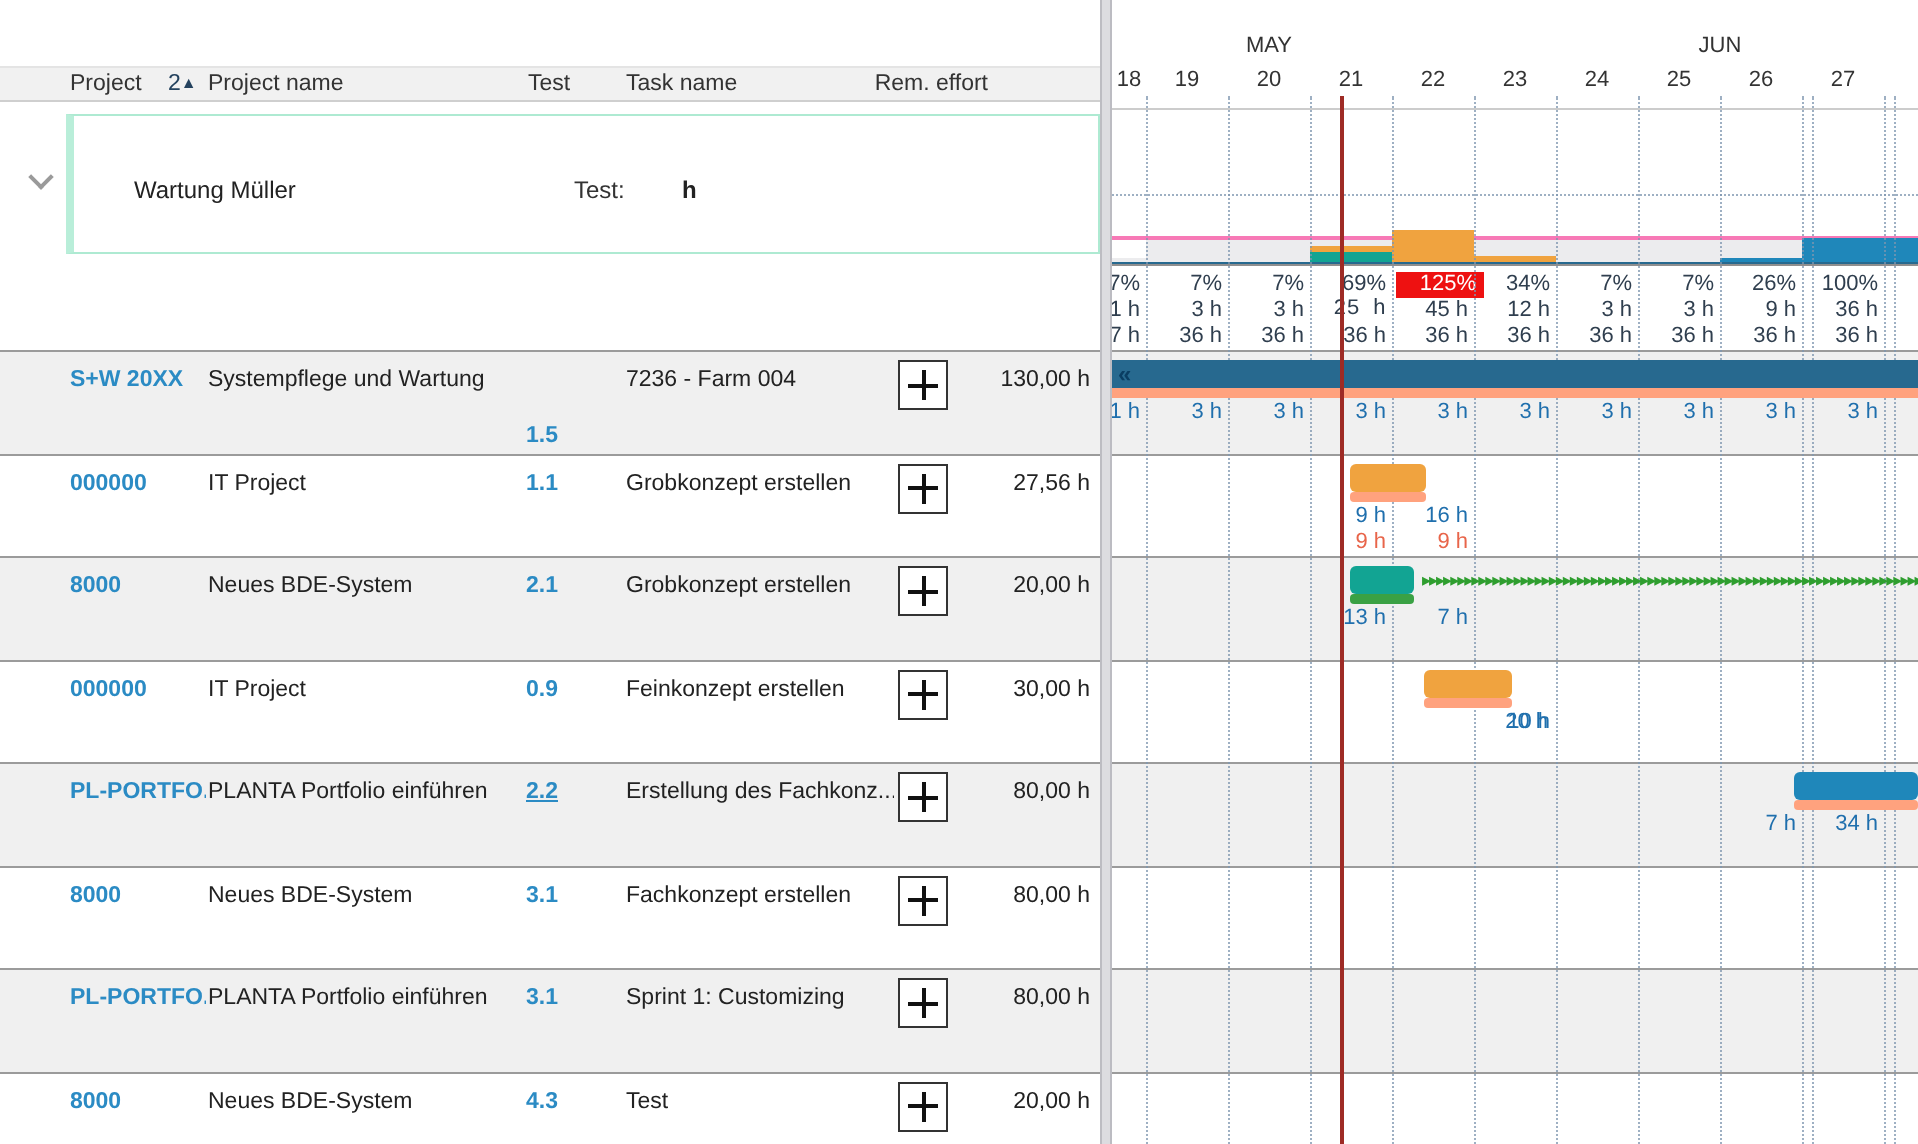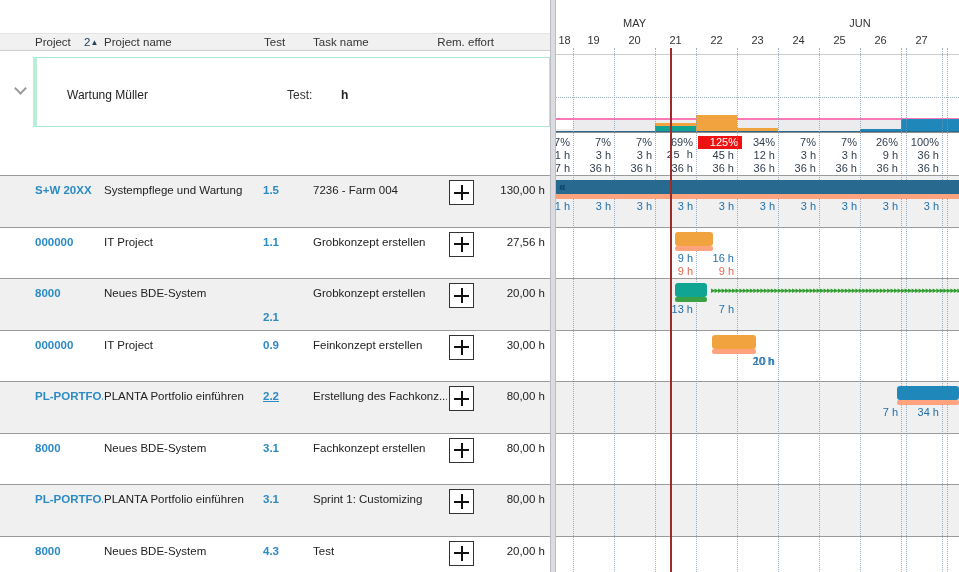--- a/index.html
+++ b/index.html
@@ -184,37 +184,37 @@
       <div class="vline" style="left: 304px;"></div>
       <div class="vline" style="left: 345px;"></div>
       <div class="vline" style="left: 386px;"></div>
       <div class="vline" style="left: 350px;"></div>
       <div class="vline" style="left: 391px;"></div>
     </div>
   <div id="rows">
       <div class="trow" style="top: 175px; background: rgb(240, 240, 240);">
         <div class="c c-project" style="color: rgb(43, 139, 196);">S+W 20XX</div>
         <div class="c c-pname">Systempflege und Wartung</div>
-        <div class="c c-task" style="color: rgb(43, 139, 196);">1.5</div>
+        <div class="c c-task" style="color: rgb(43, 139, 196); margin-top: 28px;">1.5</div>
         <div class="c c-tname">7236 - Farm 004</div>
         <div class="plusbtn"></div>
         <div class="c c-effort">130,00 h</div>
       </div>
       <div class="trow" style="top: 226.5px; background: rgb(255, 255, 255);">
         <div class="c c-project" style="color: rgb(43, 139, 196);">000000</div>
         <div class="c c-pname">IT Project</div>
         <div class="c c-task" style="color: rgb(43, 139, 196);">1.1</div>
         <div class="c c-tname">Grobkonzept erstellen</div>
         <div class="plusbtn"></div>
         <div class="c c-effort">27,56 h</div>
       </div>
       <div class="trow" style="top: 278px; background: rgb(240, 240, 240);">
         <div class="c c-project" style="color: rgb(43, 139, 196);">8000</div>
         <div class="c c-pname">Neues BDE-System</div>
-        <div class="c c-task" style="color: rgb(43, 139, 196); margin-top: 24px;">2.1</div>
+        <div class="c c-task" style="color: rgb(43, 139, 196);">2.1</div>
         <div class="c c-tname">Grobkonzept erstellen</div>
         <div class="plusbtn"></div>
         <div class="c c-effort">20,00 h</div>
       </div>
       <div class="trow" style="top: 329.5px; background: rgb(255, 255, 255);">
         <div class="c c-project" style="color: rgb(43, 139, 196);">000000</div>
         <div class="c c-pname">IT Project</div>
         <div class="c c-task" style="color: rgb(43, 139, 196);">0.9</div>
         <div class="c c-tname">Feinkonzept erstellen</div>
         <div class="plusbtn"></div>

